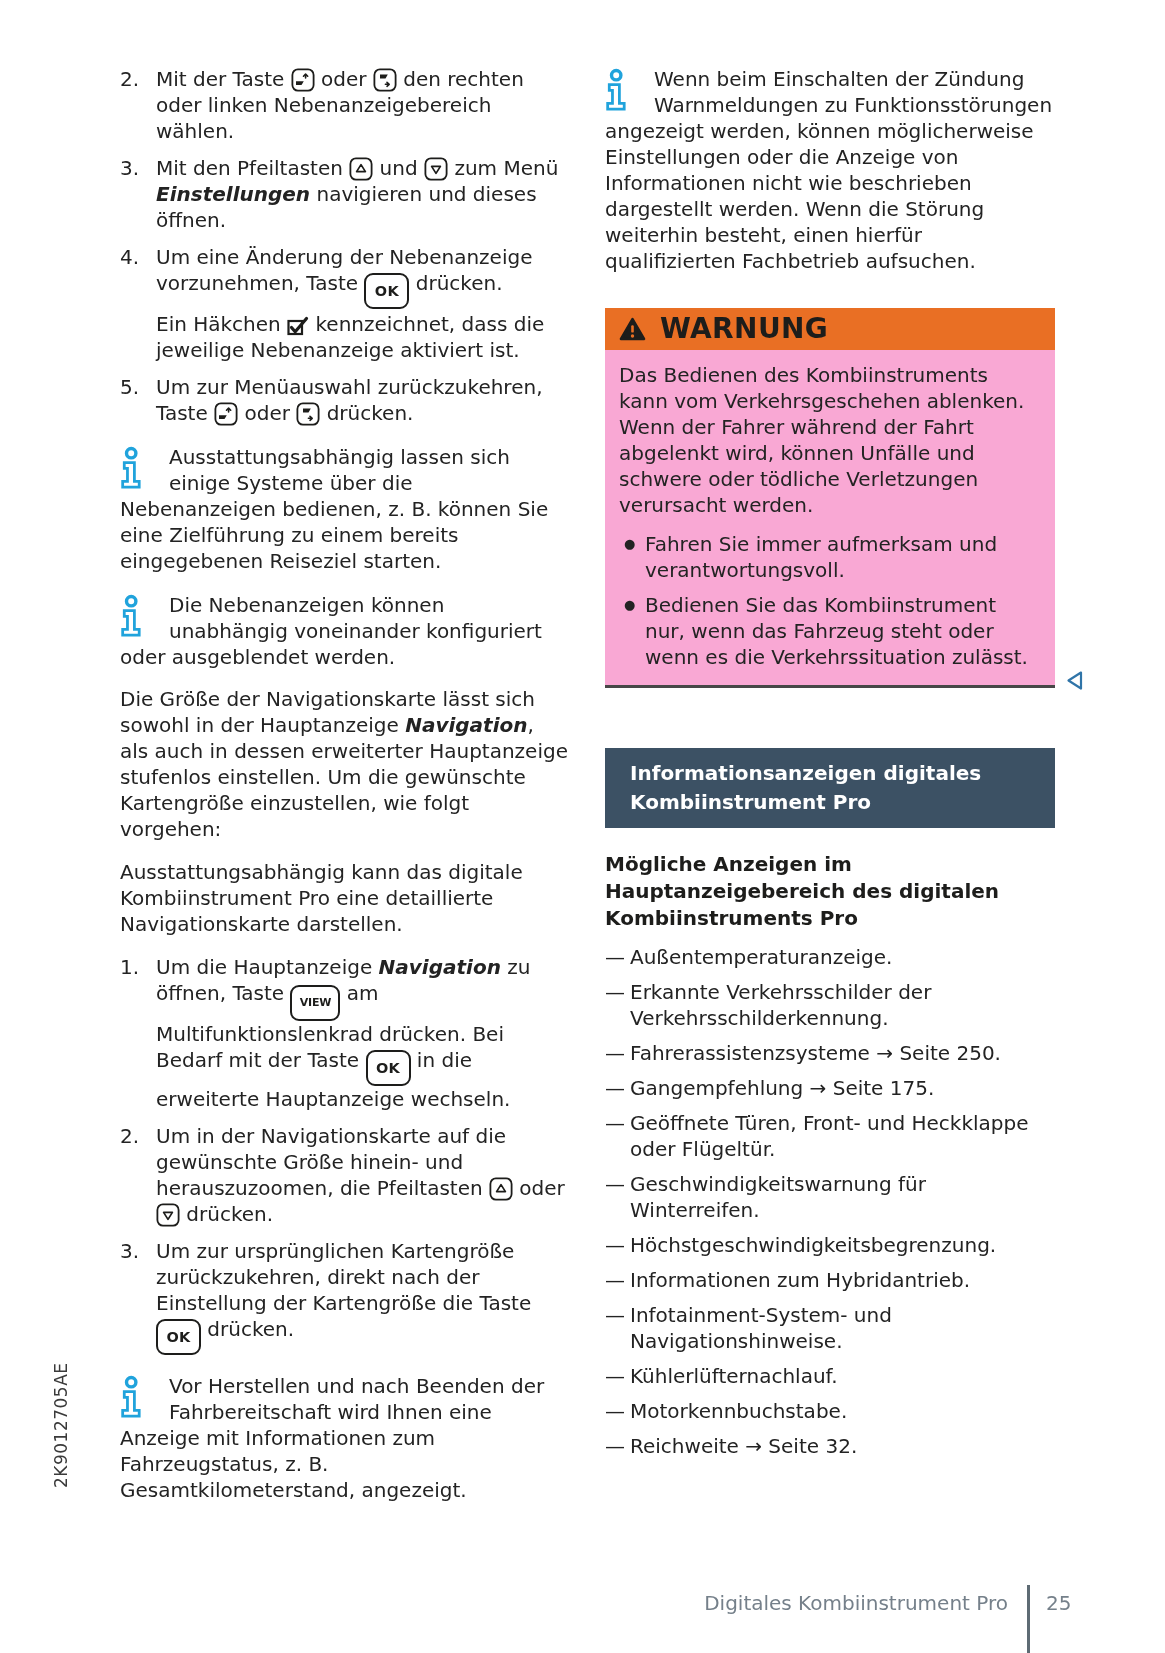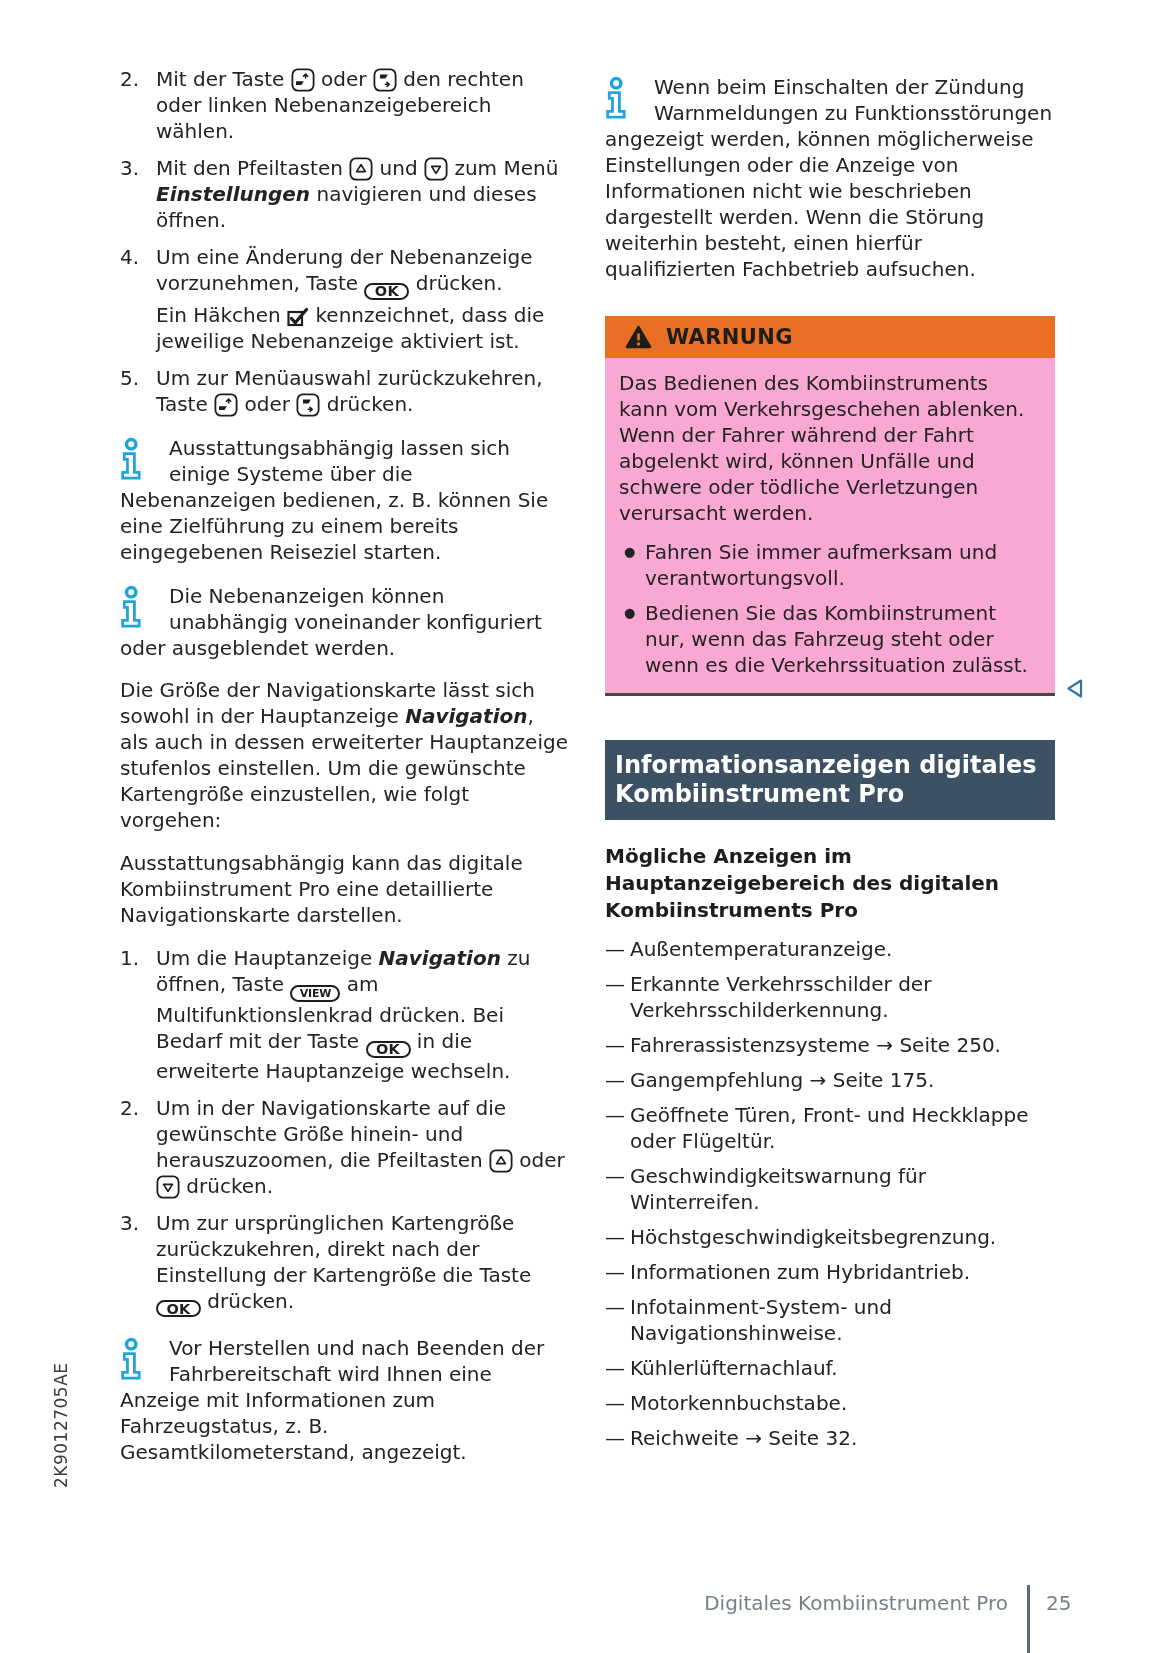--- a/index.html
+++ b/index.html
@@ -19,66 +19,66 @@
   
   .step{display:flex;margin:0 0 11px 0;}
   .step-num{flex:0 0 36px;}
   .step-body{flex:1;}
   .step-sub{margin-top:2px;}
 
   
   .note{margin:18px 0 16px 0;}
   .note::after{content:"";display:block;clear:both;}
   .note-icon-slot{float:left;width:32px;height:46px;margin:2px 17px 2px 0;}
-  .note.first{margin-top:8px;}
+  .note.first{margin-top:0;}
 
   h2{font-size:20px;line-height:27px;font-weight:700;margin:24px 0 10px 0;color:#1d1d1b;}
   p{margin:0 0 17px 0;}
   .b{font-weight:700;}
   .i{font-style:italic;}
 
   
   .inline-icon{display:inline-block;vertical-align:-6px;}
   .inline-icon svg{display:block;}
   .key{
     display:inline-flex;align-items:center;justify-content:center;
-    box-sizing:border-box;height:17px;min-width:45px;padding:0 6px;
+    box-sizing:border-box;height:36px;min-width:45px;padding:0 6px;
     border:2.3px solid #1d1d1b;border-radius:9px;
     font-weight:700;font-size:14.5px;line-height:1;letter-spacing:.3px;
     vertical-align:-6px;color:#1d1d1b;background:#fff;
   }
   .key-view-button{font-size:11px;letter-spacing:-.2px;min-width:50px;}
 
   
   .warn{position:relative;margin-top:34px;}
   .warn-head{
     display:flex;align-items:center;gap:14px;
     background:var(--orange,#E96F24);
-    padding:8px 20px;
-    font-size:21px;font-weight:700;color:#1d1d1b;letter-spacing:.4px;
+    padding:8px 14px;
+    font-size:28px;font-weight:700;color:#1d1d1b;letter-spacing:.4px;
   }
   .warn-head .tri{display:inline-block;line-height:0;}
   .warn-body{
     background:#f9a8d4;
     padding:12px 14px 15px 14px;
     border-bottom:3px solid #474747;
   }
   .warn-body>p{margin:0 0 13px 0;}
   .warn-bullet{display:flex;margin-bottom:9px;}
   .warn-bullet:last-child{margin-bottom:0;}
   .warn-bullet .marker{flex:0 0 21px;padding-left:5px;font-size:13px;}
   .continue-marker{position:absolute;right:-30px;bottom:-4px;line-height:0;}
 
   
   .section-header{
-    margin-top:44px;
+    margin-top:60px;
     background:var(--blue,#3C5164);
     color:#fff;font-weight:700;
-    font-size:24px;line-height:29px;
-    padding:11px 10px;
+    font-size:20px;line-height:29px;
+    padding:11px 25px;
   }
   h3{font-size:20px;line-height:27px;font-weight:700;margin:23px 0 12px 0;color:#1d1d1b;}
 
   
   .dash-item{display:flex;margin-bottom:9px;}
   .dash-item .marker{flex:0 0 25px;}
   .dash-item .item-text{flex:1;}
 
   
   .part-number{

